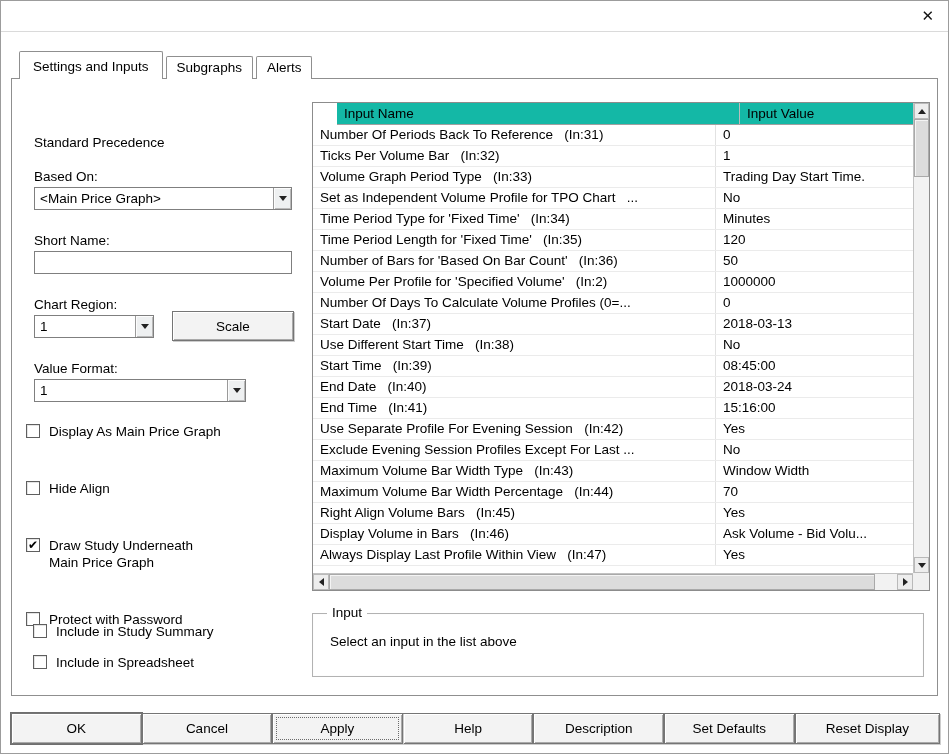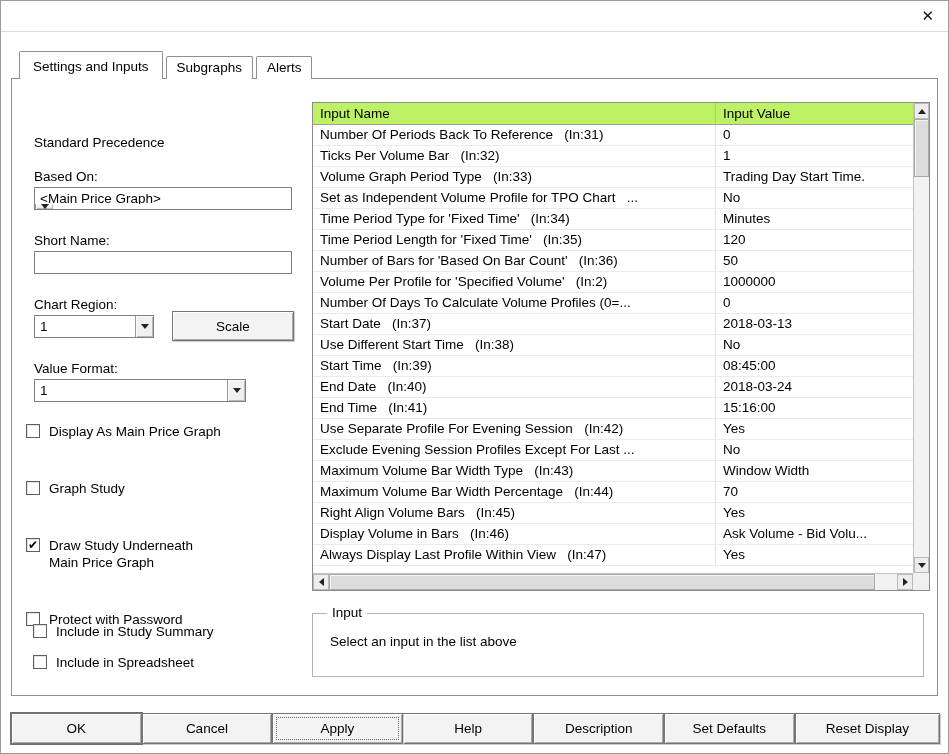--- a/index.html
+++ b/index.html
@@ -22,42 +22,42 @@
   .precedence-label { left: 22px; top: 56px; }
   .based-on-label { left: 22px; top: 90px; }
   .short-name-label { left: 22px; top: 154px; }
   .chart-region-label { left: 22px; top: 218px; }
   .value-format-label { left: 22px; top: 282px; }
 
   
   .combo { position: absolute; height: 23px; background: #fff; border: 1px solid #7f7f7f; display: flex; align-items: stretch; }
   .combo-value { flex: 1; padding: 3px 5px 0; white-space: nowrap; overflow: hidden; }
   .combo-btn { width: 18px; flex: none; background: #eef0f1; border-left: 1px solid #9a9a9a; display: flex; align-items: center; justify-content: center; box-shadow: inset 1px 1px 0 #fcfcfc, inset -1px -1px 0 #b9b9b9; }
-  .based-on-combo { left: 22px; top: 108px; width: 258px; flex-direction: column; }
+  .based-on-combo { left: 22px; top: 108px; width: 258px; }
   .chart-region-combo { left: 22px; top: 236px; width: 120px; }
   .value-format-combo { left: 22px; top: 300px; width: 212px; }
   .textbox { position: absolute; left: 22px; top: 172px; width: 258px; height: 23px; border: 1px solid #7f7f7f; background: #fff; font: inherit; padding: 0 5px; }
 
   
   .push { background: #f3f3f3; border: 1px solid #757575; box-shadow: inset 1px 1px 0 #ffffff, inset -1px -1px 0 #aaaaaa, 1px 1px 0 #cdcdcd; font: inherit; color: #000; cursor: default; }
   .scale-button { position: absolute; left: 160px; top: 232px; width: 122px; height: 30px; }
 
   
   .chk-group { position: absolute; display: flex; flex-direction: column; gap: 14px; }
   .main-checkbox-group { left: 14px; top: 344px; gap: 40px; }
   .bottom-checkbox-group { left: 21px; top: 544px; }
   .chk { display: flex; gap: 9px; align-items: flex-start; cursor: default; }
   .chk-box { width: 14px; height: 14px; flex: none; border: 1px solid #5f5f5f; background: #fff; font-size: 12px; line-height: 13px; text-align: center; margin-top: 1px; box-shadow: inset 1px 1px 0 #e4e4e4; }
   .chk-label { white-space: pre-line; line-height: 17px; }
 
   
   .itable { position: absolute; left: 300px; top: 23px; width: 618px; height: 489px; border: 1px solid #8c8c8c; background: #fff;
             display: grid; grid-template-columns: 1fr 16px; grid-template-rows: 1fr 17px; }
   .itable-main { grid-column: 1; grid-row: 1; display: flex; flex-direction: column; overflow: hidden; }
-  .ihead { display: flex; height: 22px; flex: none; background: #bef264; border-bottom: 1px solid #a0a0a0; }
+  .ihead { display: flex; height: 22px; flex: none; background: #14b8a6; border-bottom: 1px solid #a0a0a0; margin-left: 24px; }
   .ihead-name { width: 403px; flex: none; padding: 3px 0 0 7px; border-right: 1px solid #bcbcbc; overflow: hidden; white-space: pre; }
   .ihead-value { flex: 1; padding: 3px 0 0 7px; overflow: hidden; white-space: pre; }
   .ibody { flex: 1; overflow: hidden; }
   .irow { display: flex; height: 21px; border-bottom: 1px solid #ebebeb; background: #fff; }
   .irow-name { width: 403px; flex: none; padding: 2px 4px 0 7px; border-right: 1px solid #e2e2e2; white-space: pre; overflow: hidden; }
   .irow-value { flex: 1; padding: 2px 4px 0 7px; white-space: pre; overflow: hidden; }
 
   
   .vscroll { grid-column: 2; grid-row: 1; background: #f2f2f2; border-left: 1px solid #c2c2c2; display: flex; flex-direction: column; }
   .hscroll { grid-column: 1; grid-row: 2; background: #f2f2f2; border-top: 1px solid #c2c2c2; display: flex; }
@@ -136,21 +136,21 @@
         </span>
     </div>
 
     <div class="chk-group main-checkbox-group">
         <label class="chk">
     <span class="chk-box"></span>
     <span class="chk-label">Display As Main Price Graph</span>
   </label>
         <label class="chk">
     <span class="chk-box"></span>
-    <span class="chk-label">Graph Study</span>
+    <span class="chk-label">Hide Align</span>
   </label>
         <label class="chk">
     <span class="chk-box">✔</span>
     <span class="chk-label">Draw Study Underneath
 Main Price Graph</span>
   </label>
         <label class="chk">
     <span class="chk-box"></span>
     <span class="chk-label">Protect with Password</span>
   </label>

